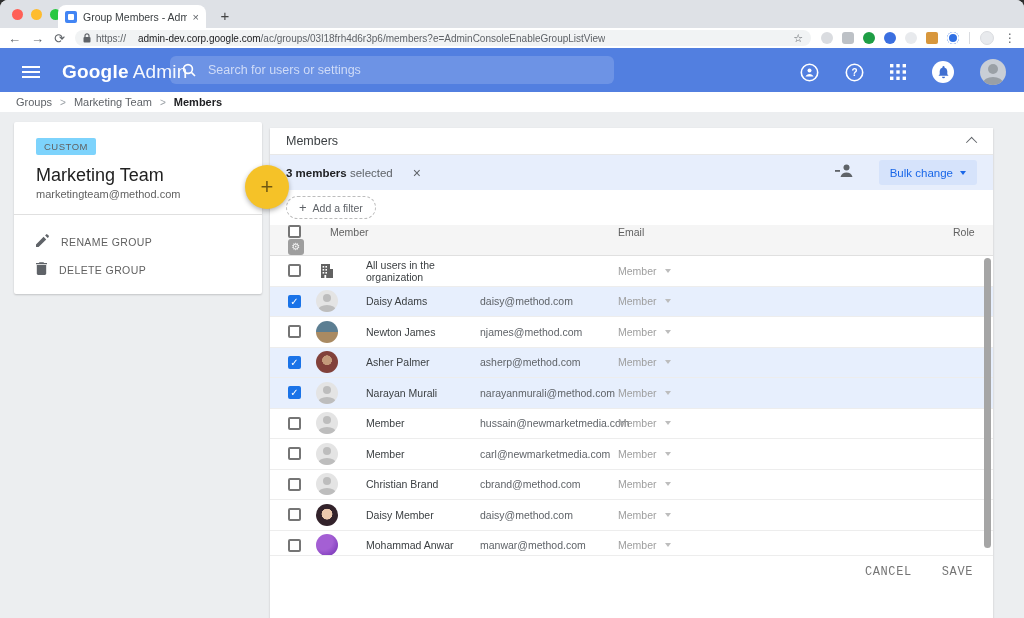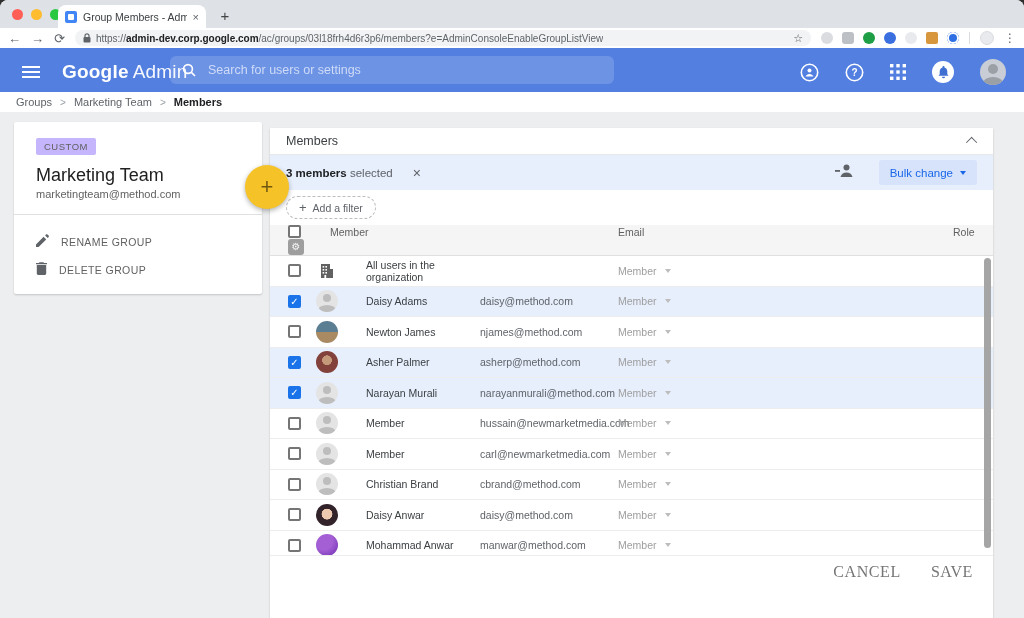--- a/index.html
+++ b/index.html
@@ -16,21 +16,21 @@
   .favicon { width:12px; height:12px; border-radius:2px; background:#4285f4; position:relative; flex:none; }
   .favicon::after{ content:""; position:absolute; inset:3px; background:#fff; border-radius:1px; }
   .tab-title { font-size:10.5px; color:#3c4043; white-space:nowrap; overflow:hidden; flex:1; }
   .tab-close { font-size:11px; color:#5f6368; cursor:default; flex:none; }
   .newtab { position:absolute; left:214px; top:5px; width:22px; height:22px; color:#444; font-size:15px; text-align:center; line-height:22px; }
 
   .toolbar { position:absolute; top:28px; left:0; right:0; height:20px; background:#fff; display:flex; align-items:center; padding:0 8px; gap:10px; }
   .nav-ic { color:#5f6368; font-size:13px; line-height:1; }
   .omnibox { flex:1; max-width:745px; height:16px; background:#f1f3f4; border-radius:8px; display:flex; align-items:center; padding:0 8px; gap:5px; overflow:hidden; }
   .url { font-size:10px; color:#5f6368; white-space:nowrap; overflow:hidden; }
-  .url b { color:#202124; font-weight:bold; }
+  .url b { color:#202124; font-weight:normal;margin-left:12px; }
   .star { margin-left:auto; color:#5f6368; font-size:11px; }
   .exts { display:flex; align-items:center; gap:9px; }
   .ext { width:12px; height:12px; border-radius:50%; }
   .ext--cloud{background:#dadce0;} .ext--camera{background:#bdc1c6; border-radius:3px;}
   .ext--adblock-green{background:#1e9e45;} .ext--shield{background:#3b6fe0;}
   .ext--inactive{background:#e8eaed;} .ext--bookmarks-book{background:#d8973c; border-radius:2px;}
   .ext--translate-blue{background:#2f6fe4; box-shadow:inset 0 0 0 2px #fff, inset 0 0 0 4px #2f6fe4;}
   .tb-sep { width:1px; height:12px; background:#dadce0; }
   .profile-dot { width:14px; height:14px; border-radius:50%; background:#e8eaed; border:1px solid #dadce0; }
   .kebab { color:#5f6368; font-size:12px; }
@@ -54,21 +54,21 @@
 
   
   .breadcrumb { position:absolute; top:92px; left:0; right:0; height:20px; background:#fff; display:flex; align-items:center; gap:8px; padding-left:16px; font-size:11px; color:#5f6368; }
   .breadcrumb .sep { color:#9aa0a6; font-size:10px; }
   .breadcrumb .current { color:#202124; font-weight:bold; }
 
   
   .content { position:absolute; top:112px; left:0; right:0; bottom:0; background:#eceef0; }
 
   .group-card { position:absolute; left:14px; top:10px; width:248px; background:#fff; border-radius:2px; box-shadow:0 1px 2px rgba(0,0,0,.18); padding-top:14px; }
-  .badge { display:inline-block; margin-left:22px; background:#c4b5fd; color:#616161; font-size:9.5px; letter-spacing:.5px; padding:3px 8px; border-radius:2px; }
+  .badge { display:inline-block; margin-left:22px; background:#7dd3fc; color:#616161; font-size:9.5px; letter-spacing:.5px; padding:3px 8px; border-radius:2px; }
   .g-name { margin:10px 22px 2px; font-size:18px; color:#212121; }
   .g-email { margin:0 22px 14px; font-size:11px; color:#616161; }
   .g-div { height:1px; background:#e0e0e0; }
   .g-action { display:flex; align-items:center; gap:12px; padding:0 22px; height:28px; color:#5f6368; }
   .g-action:first-of-type{ margin-top:13px; }
   .g-actions { padding-bottom:10px; }
   .g-action .lbl { font-size:10.5px; letter-spacing:.4px; color:#616161; }
 
   .fab { position:absolute; left:245px; top:53px; width:44px; height:44px; border-radius:50%; background:#f5c228; box-shadow:0 2px 5px rgba(0,0,0,.3); display:flex; align-items:center; justify-content:center; font-size:22px; color:rgba(0,0,0,.55); z-index:5; }
 
@@ -113,21 +113,21 @@
   .t-role { color:#9e9e9e; display:flex; align-items:center; gap:8px; }
   .scroll-thumb { position:absolute; right:2px; top:2px; width:7px; height:290px; background:#a5a5a5; border-radius:4px; }
 
   .pagination { height:30px; border-top:1px solid #e0e0e0; display:flex; align-items:center; padding:0 18px; font-size:10.5px; color:#5f6368; }
   .rpp-val { margin-left:10px; color:#3c4043; display:flex; align-items:center; gap:6px; }
   .pg-right { margin-left:auto; display:flex; align-items:center; gap:20px; color:#9e9e9e; }
   .pg-label { color:#3c4043; }
   .pg-ic { font-size:12px; }
 
   .action-bar { height:33px; border-top:1px solid #ededed; display:flex; align-items:center; justify-content:flex-end; gap:30px; padding-right:20px; }
-  .act-btn { border:none; background:none; font-family:Liberation Serif, serif; font-size:16px; letter-spacing:.6px; color:#757575; }
+  .act-btn { border:none; background:none; font-family:Liberation Mono, monospace; font-size:12px; letter-spacing:.6px; color:#757575; }
 </style>
 </head>
 <body>
 
 <div class="window">
 
   <div class="tabstrip">
     <div class="lights">
       <span class="light red"></span>
       <span class="light yellow"></span>
@@ -397,21 +397,21 @@
     <span class="t-role">
               <span>Member</span>
               <span class="caret sm" style="color:#bdbdbd"></span>
             </span>
     <span></span>
   </div>
 
   <div class="tgrid trow">
     <span class="cbx"></span>
     <span class="avatar avatar--ridley"></span>
-    <span class="t-name">Daisy Anwar</span>
+    <span class="t-name">Daisy Member</span>
     <span class="t-email">daisy@method.com</span>
     <span class="t-role">
               <span>Member</span>
               <span class="caret sm" style="color:#bdbdbd"></span>
             </span>
     <span></span>
   </div>
 
   <div class="tgrid trow">
     <span class="cbx"></span>

